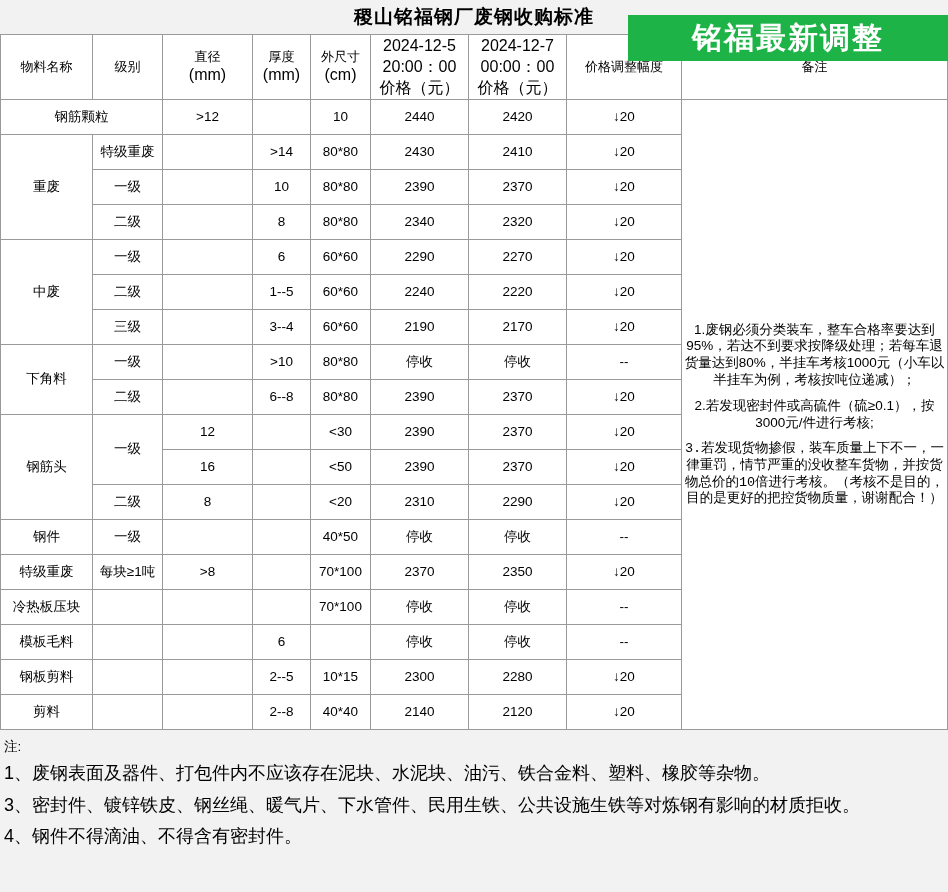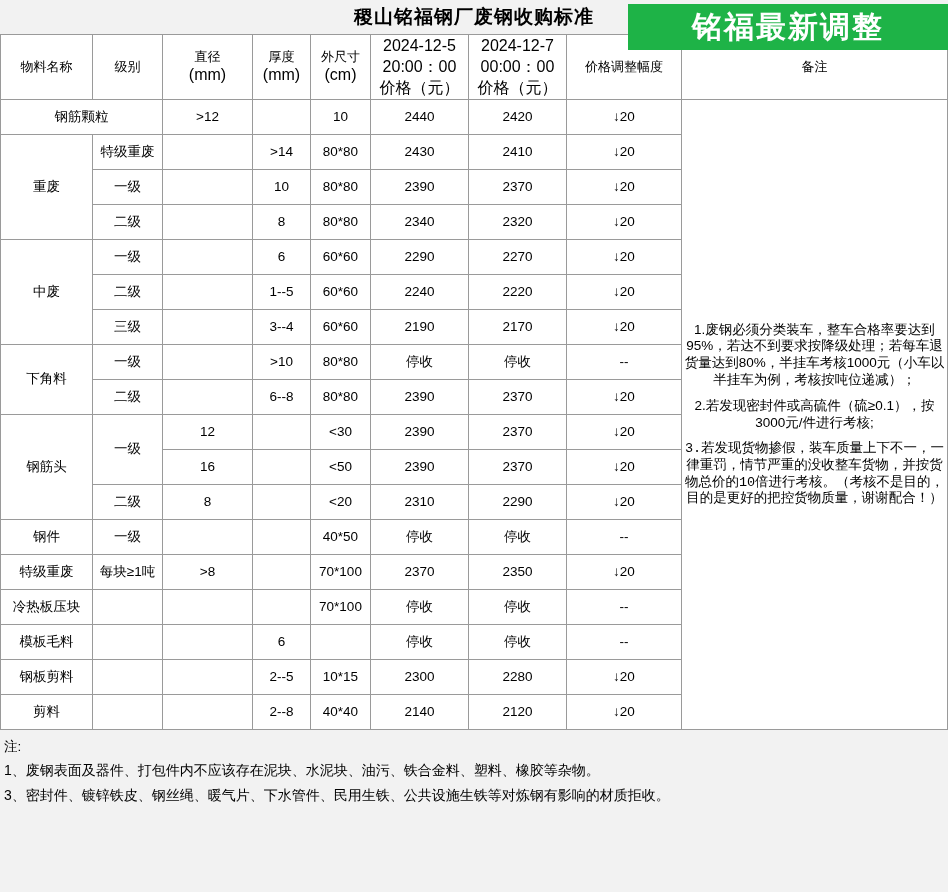--- a/index.html
+++ b/index.html
@@ -31,21 +31,21 @@
     right: 0;
     top: 4px;
     text-align: center;
     font-size: 19px;
     font-weight: bold;
     letter-spacing: 1px;
   }
   .stamp {
     position: absolute;
     right: 0;
-    top: 4px;
+    top: 15px;
     width: 320px;
     height: 46px;
     background: #1eb347;
     display: flex;
     align-items: center;
     justify-content: center;
     z-index: 5;
   }
   .stamp-text {
     color: #ffffff;
@@ -90,21 +90,21 @@
   td.remark p {
     margin: 0 0 9px 0;
   }
   td.remark p:last-child { margin-bottom: 0; font-family: Liberation Mono, monospace; }
   .row-h { height: 35px; }
   
   .notes {
     padding: 6px 0 0 2px;
   }
   .notes .note-line {
-    font-size: 14px;
+    font-size: 18px;
     line-height: 1.62;
     padding: 1px 0 1px 2px;
     white-space: nowrap;
   }
   .notes .note-head {
     font-size: 13.5px;
     padding: 2px 0 2px 2px;
   }
 </style>
 </head>
@@ -351,15 +351,16 @@
         <td>2120</td>
         <td>↓20</td>
       </tr>
     </tbody>
   </table>
 
   <div class="notes">
     <div class="note-head">注:</div>
     <div class="note-line">1、废钢表面及器件、打包件内不应该存在泥块、水泥块、油污、铁合金料、塑料、橡胶等杂物。</div>
     <div class="note-line">3、密封件、镀锌铁皮、钢丝绳、暖气片、下水管件、民用生铁、公共设施生铁等对炼钢有影响的材质拒收。</div>
+    <div class="note-line">4、钢件不得滴油、不得含有密封件。</div>
   </div>
 
 </div>
 
 </body></html>

